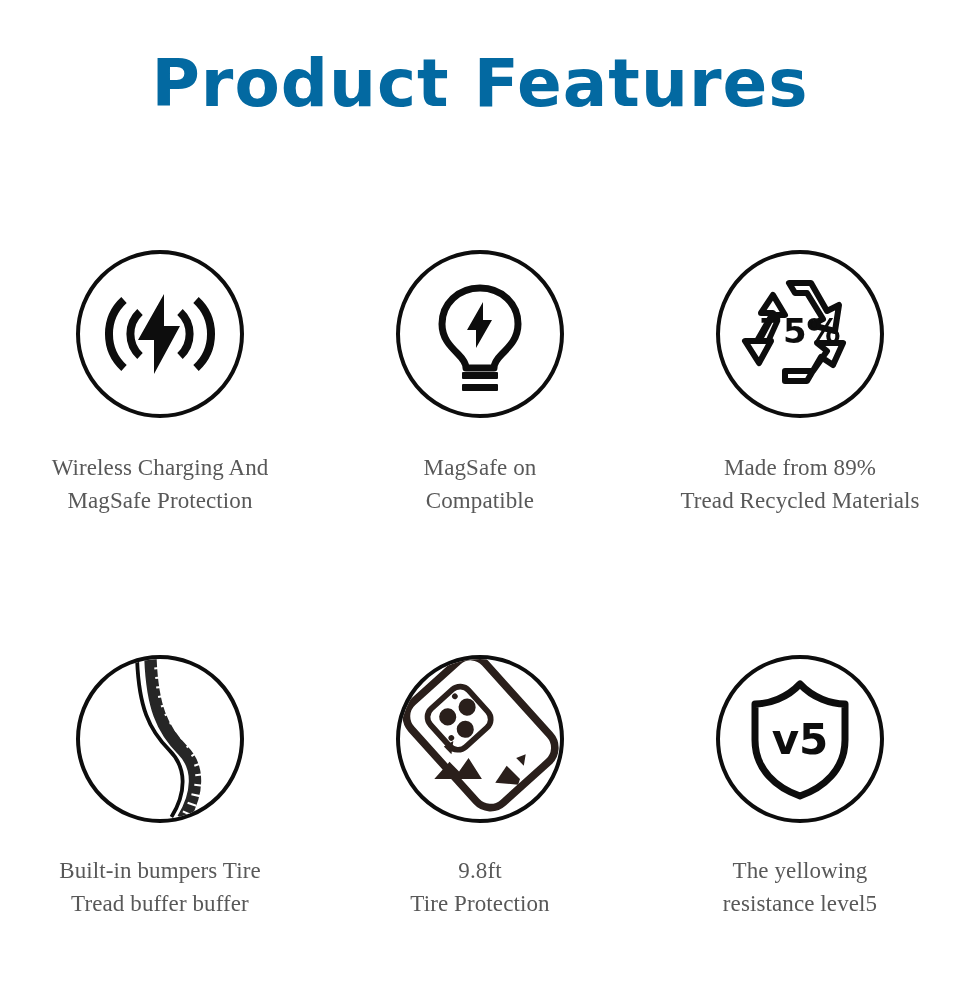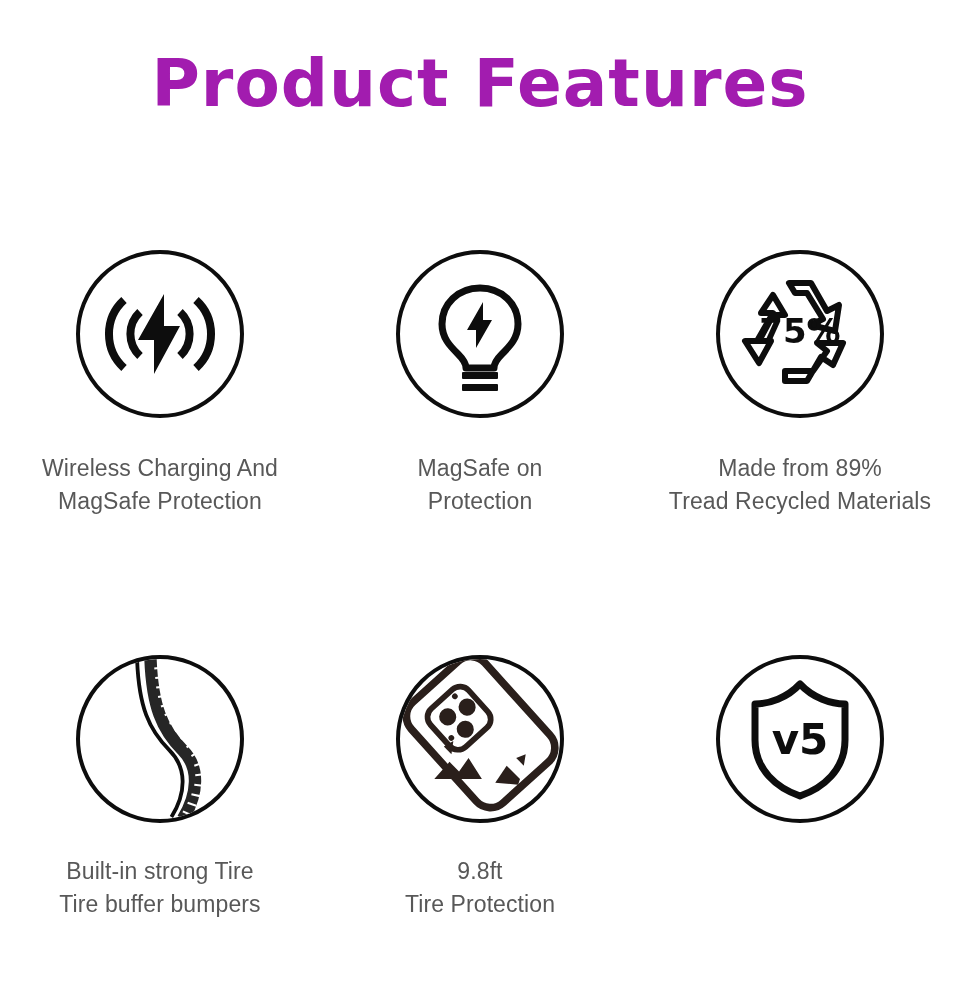--- a/index.html
+++ b/index.html
@@ -24,21 +24,21 @@
   .page-title {
     position: absolute;
     top: 48px;
     left: 0;
     width: 960px;
     text-align: center;
     font-family: "DejaVu Sans", sans-serif;
     font-weight: 700;
     font-size: 66px;
     letter-spacing: 1px;
-    color: #a21caf;
+    color: #0369a1;
     line-height: 1.1;
   }
 
   
   .grid {
     position: absolute;
     top: 250px;
     left: 0;
     width: 960px;
   }
@@ -66,21 +66,21 @@
     align-items: center;
     justify-content: center;
     overflow: hidden;
     background: #ffffff;
   }
   .icon-circle svg { display: block; }
 
   .caption {
     margin-top: 34px;
     text-align: center;
-    font-family: Liberation Sans, sans-serif;
+    font-family: Liberation Serif, serif;
     font-size: 23px;
     line-height: 1.42;
     color: #585858;
     letter-spacing: 0.1px;
     white-space: nowrap;
   }
   .caption .line { display: block; }
 
   
   .row-2 .caption { margin-top: 32px; }
@@ -131,21 +131,21 @@
                      C 98 30 82 14 60 14 Z" fill="none" stroke="#0d0d0d" stroke-width="7" stroke-linejoin="round"></path>
 
             <path d="M63 28 L63 46 L72 46 L56 74 L56 56 L47 56 Z" fill="#0d0d0d"></path>
 
             <rect x="42" y="98" width="36" height="7" rx="1" fill="#0d0d0d"></rect>
             <rect x="42" y="110" width="36" height="7" rx="1" fill="#0d0d0d"></rect>
           </svg>
         </div>
         <div class="caption">
           <span class="line">MagSafe on</span>
-          <span class="line">Protection</span>
+          <span class="line">Compatible</span>
         </div>
       </div>
 
       <div class="cell">
         <div class="icon-circle">
           <svg width="126" height="126" viewBox="0 0 126 126">
             <g fill="none" stroke="#0d0d0d" stroke-width="6" stroke-linejoin="round">
 
               <path d="M52 12 L74 12 L90 40 L102 34 L98 60 L74 54 L86 48 L70 22 L58 22 Z"></path>
 
@@ -189,22 +189,22 @@
               <line x1="120" y1="112" x2="129" y2="109"></line>
               <line x1="121" y1="122" x2="130" y2="121"></line>
               <line x1="120" y1="132" x2="129" y2="133"></line>
               <line x1="117" y1="142" x2="126" y2="144"></line>
               <line x1="113" y1="151" x2="122" y2="154"></line>
               <line x1="108" y1="160" x2="117" y2="164"></line>
             </g>
           </svg>
         </div>
         <div class="caption">
-          <span class="line">Built-in strong Tire</span>
-          <span class="line">Tire buffer bumpers</span>
+          <span class="line">Built-in bumpers Tire</span>
+          <span class="line">Tread buffer buffer</span>
         </div>
       </div>
 
       <div class="cell">
         <div class="icon-circle">
           <svg width="168" height="168" viewBox="0 0 168 168">
 
             <g transform="rotate(-42 84 76)">
               <rect x="32" y="6" width="104" height="142" rx="20" ry="20" fill="none" stroke="#2a1f1b" stroke-width="8"></rect>
 
@@ -234,19 +234,23 @@
             <path d="M63 8
                      C 50 22 32 28 18 28
                      L 18 64
                      C 18 94 40 112 63 120
                      C 86 112 108 94 108 64
                      L 108 28
                      C 94 28 76 22 63 8 Z" fill="none" stroke="#0d0d0d" stroke-width="7" stroke-linejoin="round"></path>
             <text x="63" y="78" text-anchor="middle" font-family="'DejaVu Sans', sans-serif" font-size="42" font-weight="700" fill="#0d0d0d">v5</text>
           </svg>
         </div>
+        <div class="caption">
+          <span class="line">The yellowing</span>
+          <span class="line">resistance level5</span>
+        </div>
       </div>
 
     </div>
 
   </div>
 
 </div>
 
 </body></html>

